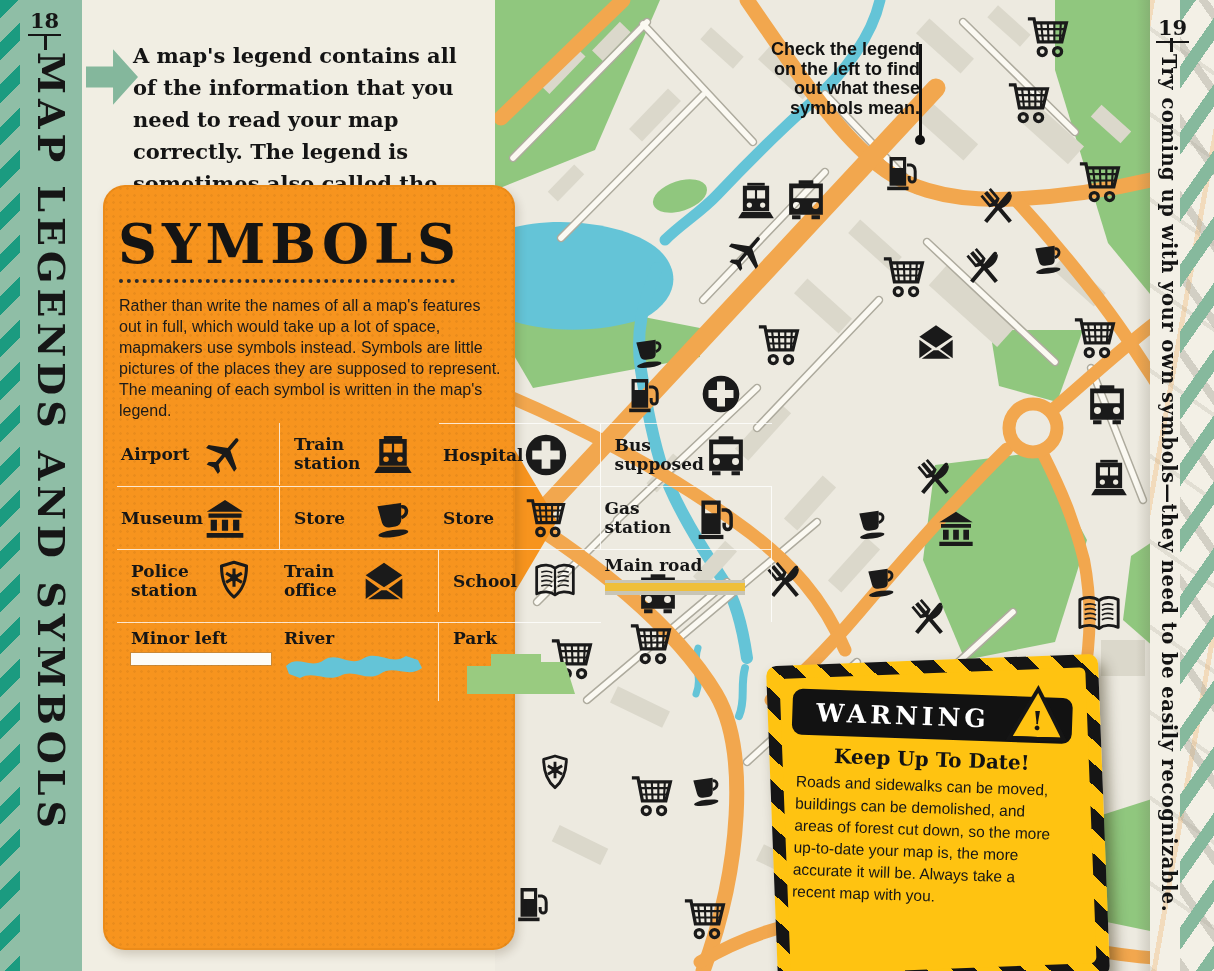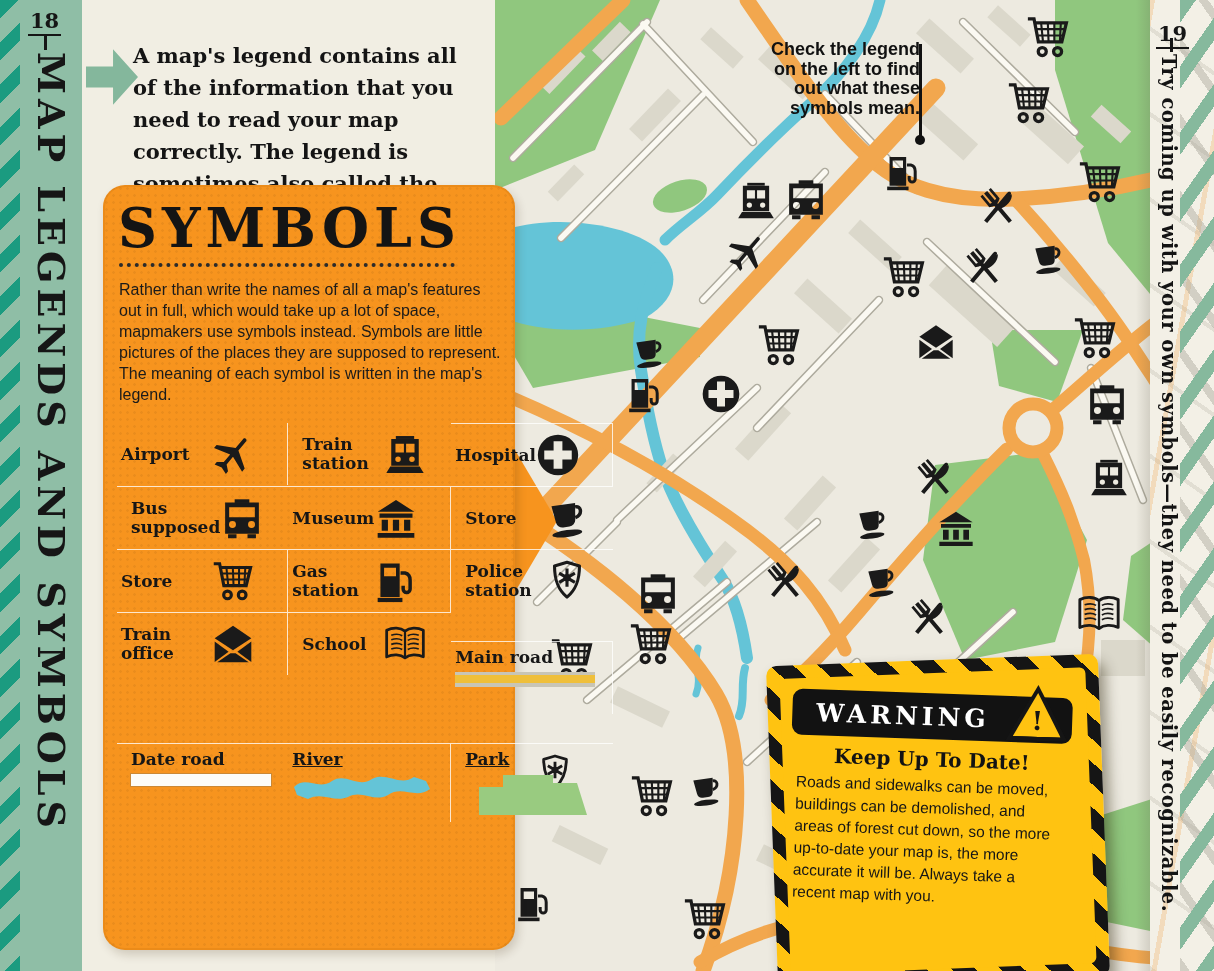--- a/index.html
+++ b/index.html
@@ -28,31 +28,31 @@
   
   .panel{left:103px;top:185px;width:412px;height:765px;z-index:10;
     background:#F7941E;border-radius:22px;
     background-image:radial-gradient(rgba(0,0,0,0.05) 1px,transparent 1.6px);
     background-size:7px 7px;
     box-shadow:inset 0 0 0 2px rgba(200,110,10,.25), 3px 5px 10px rgba(60,40,10,.18);}
   .panel-point{left:512px;top:445px;width:0;height:0;z-index:9;
     border-top:76px solid transparent;border-bottom:76px solid transparent;
     border-left:45px solid #F7941E;}
   .panel-title{font-family:"DejaVu Serif",serif;font-weight:bold;font-size:54px;letter-spacing:5px;
-    color:#141414;margin:16px 0 0 15px;line-height:1;}
+    color:#141414;margin:32px 0 0 15px;line-height:1;}
   .panel-dots{margin:8px 0 0 16px;width:336px;border-bottom:4px dotted #2b2b2b;}
   .panel-body{margin:12px 14px 0 16px;font-size:16px;line-height:21px;font-weight:normal;color:#1b1b1b;}
   .legend-grid{position:absolute;left:14px;right:20px;top:238px;display:grid;
-    grid-template-columns:1fr 1fr 1fr;}
+    grid-template-columns:1fr 1fr 1fr 1fr;}
   .lcell{display:flex;align-items:center;height:62px;padding:0 6px 0 4px;}
   .lcell.topline{border-top:1.6px solid rgba(255,255,255,.78);}
   .lcell.lcol{border-right:1.4px solid rgba(255,255,255,.78);padding-right:14px;}
   .lcell.rcol{padding-left:14px;}
-  .lcell.swatchcell{height:66px;display:block;padding-top:6px;margin-top:29px;}
-  .lcell.bigcell{height:72px;text-decoration:underline;}
+  .lcell.swatchcell{height:66px;display:block;padding-top:6px;}
+  .lcell.bigcell{height:72px;}
   .llabel{font-family:"DejaVu Serif",serif;font-weight:bold;font-size:17px;line-height:19px;
     color:#161616;flex:1;}
   .licon{width:44px;height:44px;margin-right:18px;flex:none;}
   .licon use, #icon-layer use{fill:#1a1a1a;}
   .swatch{margin-top:5px;}
   .sw-main{width:140px;height:15px;
     background:linear-gradient(to bottom,#C8C5B6 0 3px,#EFBF3A 3px 11px,#C8C5B6 11px 15px);}
   .sw-minor{width:140px;height:12px;background:#FDFCF7;box-shadow:0 0 0 1px rgba(120,115,95,.35);}
 
   
@@ -86,21 +86,21 @@
     background:linear-gradient(to right,rgba(90,85,70,0) 0%,rgba(90,85,70,.18) 50%,
       rgba(255,255,255,.55) 72%,rgba(90,85,70,0) 100%);}
   .right-page{left:1150px;top:0;width:64px;height:971px;z-index:15;background:#F3F0E6;
     background-image:
       repeating-linear-gradient(100deg,rgba(240,170,90,.30) 0 5px,transparent 5px 85px),
       repeating-linear-gradient(35deg,rgba(180,176,162,.28) 0 4px,transparent 4px 70px);}
   .chevrons{position:absolute;right:0;top:0;width:34px;height:100%;
     background:
       repeating-linear-gradient(125deg,#86B99D 0 13px,rgba(134,185,157,0) 13px 38px),
       repeating-linear-gradient(55deg,rgba(170,167,155,.45) 0 8px,transparent 8px 44px);}
-  .pagenum-19{left:1156px;top:21px;z-index:22;border-bottom:2.5px solid #161616;padding:0 2px 1px 2px;}
+  .pagenum-19{left:1156px;top:15px;z-index:22;border-bottom:2.5px solid #161616;padding:0 2px 1px 2px;}
   .tick-19{left:1170px;top:38px;width:2.5px;height:14px;background:#161616;z-index:22;}
   .vtitle-right{left:1180px;top:54px;width:900px;height:26px;z-index:22;
     transform:rotate(90deg);transform-origin:top left;
     font-family:"DejaVu Serif",serif;font-weight:bold;font-size:19.5px;letter-spacing:.5px;
     color:#131313;white-space:nowrap;}
 
   
   #map-svg{position:absolute;left:495px;top:0;width:660px;height:971px;z-index:1;}
 </style>
 </head>
@@ -394,21 +394,21 @@
         <div class="llabel">School</div>
         <svg class="licon" viewBox="0 0 24 24">
           <use href="#i-book"></use>
         </svg>
       </div>
       <div class="lcell lcol topline swatchcell">
         <div class="llabel">Main road</div>
         <div class="swatch sw-main"></div>
       </div>
       <div class="lcell rcol topline swatchcell">
-        <div class="llabel">Date road</div>
+        <div class="llabel">Minor left</div>
         <div class="swatch sw-minor"></div>
       </div>
       <div class="lcell lcol topline swatchcell bigcell"><div class="llabel">River</div><svg width="140" height="34" viewBox="0 0 140 34">
           <path fill="#64C4D7" d="M2,18 C14,6 26,22 40,12 C54,3 66,20 80,10 C94,2 108,18 122,8 L134,12 L138,20 C124,31 110,16 96,26 C82,34 70,20 56,28 C42,34 30,22 16,30 L5,26 Z"></path>
         </svg></div>
       <div class="lcell rcol topline swatchcell bigcell"><div class="llabel">Park</div><svg width="124" height="46" viewBox="0 0 124 46">
           <path fill="#99CB80" d="M14,46 L14,18 L38,18 L38,6 L88,6 L88,14 L112,14 L122,46 Z"></path>
         </svg></div>
     </div>
 </div>

